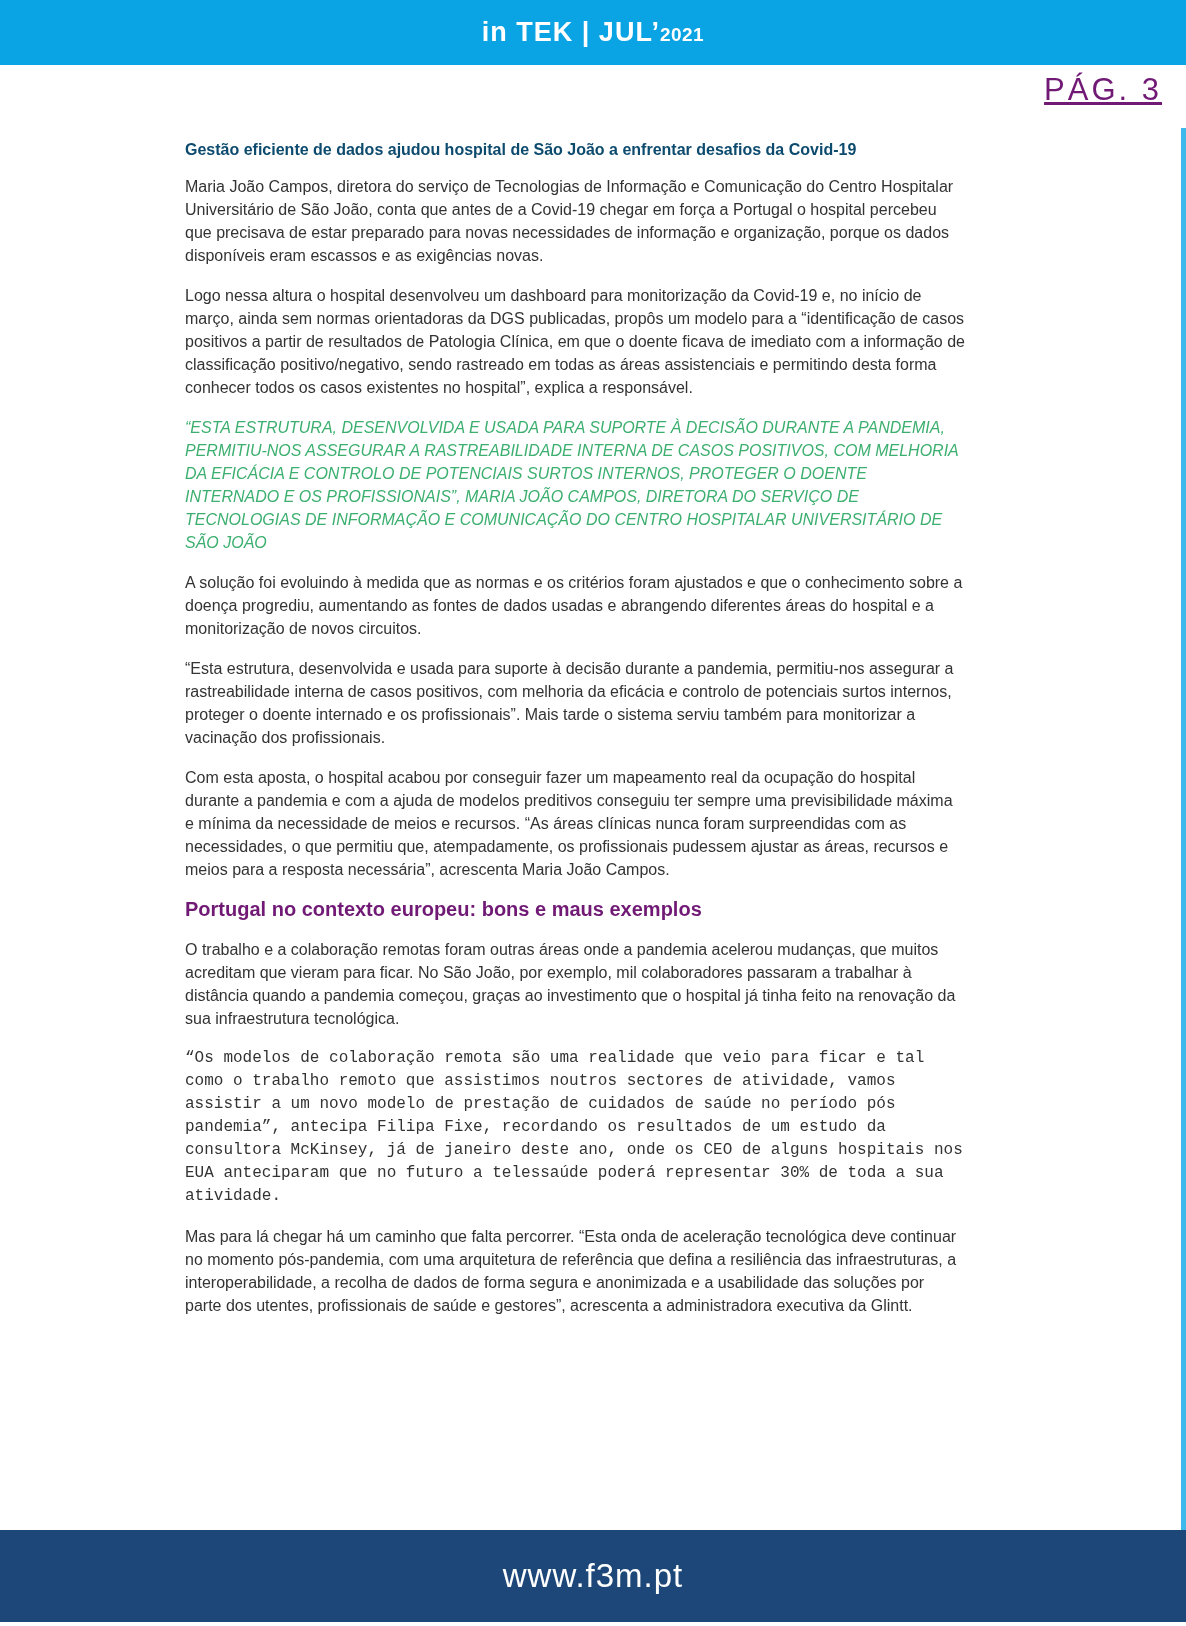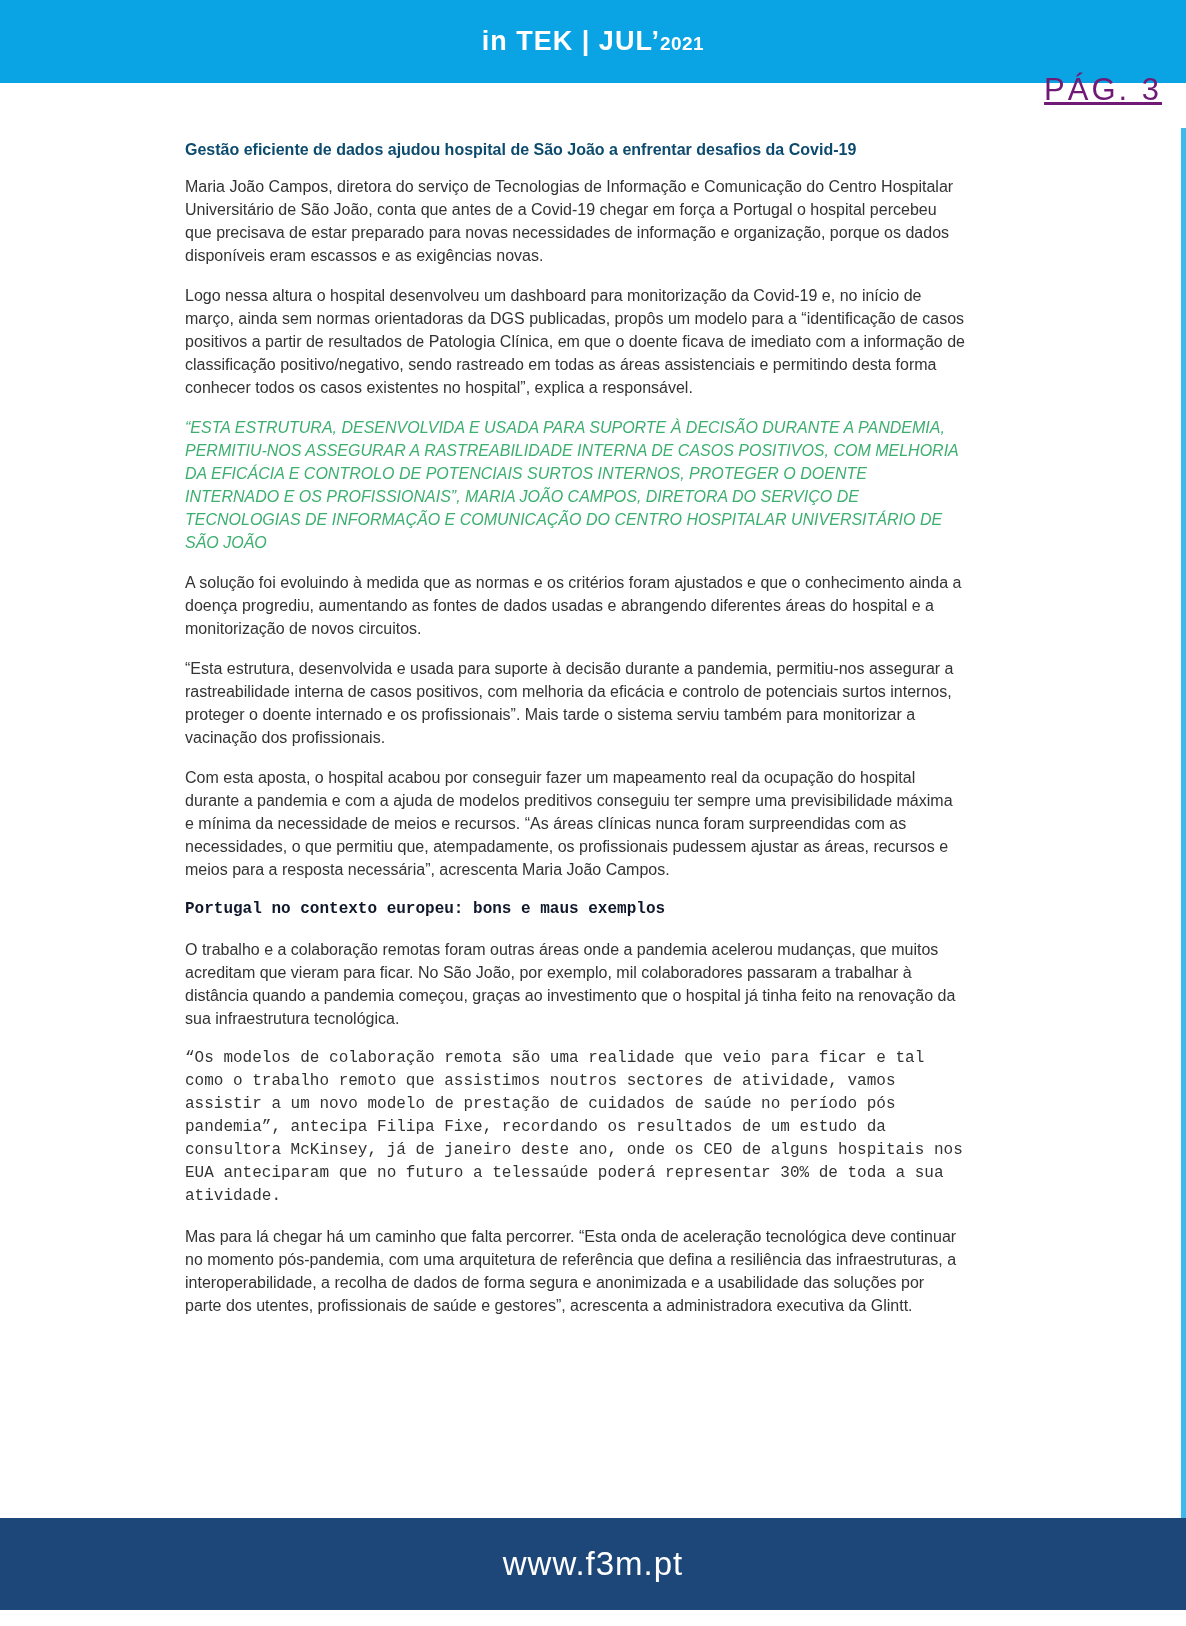--- a/index.html
+++ b/index.html
@@ -7,21 +7,21 @@
     width: 1186px;
     height: 1626px;
     position: relative;
     background: #ffffff;
     overflow: hidden;
     font-family: "Liberation Sans", sans-serif;
   }
   .topbar {
     position: absolute;
     top: 0; left: 0; right: 0;
-    height: 83px;
+    height: 65px;
     background: #0aa4e4;
     display: flex;
     align-items: center;
     justify-content: center;
   }
   .brand {
     color: #ffffff;
     font-weight: bold;
     font-size: 27px;
     letter-spacing: 1px;
@@ -59,41 +59,40 @@
     line-height: 23px;
     color: #333333;
   }
   .content .title {
     font-size: 16px;
     font-weight: bold;
     color: #0c4a6e;
     margin: 0 0 14px 0;
   }
   .content .heading {
-    font-size: 16px;
+    font-size: 20px;
     font-weight: bold;
-    color: #0f172a;
+    color: #701a75;
     margin: 0 0 17px 0;
-    font-family: Liberation Mono, monospace;
   }
   .content p.para {
     margin: 0 0 17px 0;
   }
   .content p.spaced {
     margin-top: 17px;
     font-family: Liberation Mono, monospace;
   }
   .content p.quote {
     margin: 0 0 17px 0;
     color: #3caf6f;
     font-style: italic;
   }
   .footer {
     position: absolute;
-    left: 0; right: 0; bottom: 16px;
+    left: 0; right: 0; bottom: 4px;
     height: 92px;
     background: #1d4778;
     display: flex;
     align-items: center;
     justify-content: center;
   }
   .footer .url {
     color: #ffffff;
     font-size: 33px;
     letter-spacing: 1px;
@@ -111,21 +110,21 @@
 
 <div class="pagenum">PÁG. 3</div>
 
 <div class="right-rule"></div>
 
 <main class="content">
   <h1 class="title">Gestão eficiente de dados ajudou hospital de São João a enfrentar desafios da Covid-19</h1>
   <p class="para">Maria João Campos, diretora do serviço de Tecnologias de Informação e Comunicação do Centro Hospitalar Universitário de São João, conta que antes de a Covid-19 chegar em força a Portugal o hospital percebeu que precisava de estar preparado para novas necessidades de informação e organização, porque os dados disponíveis eram escassos e as exigências novas.</p>
   <p class="para">Logo nessa altura o hospital desenvolveu um dashboard para monitorização da Covid-19 e, no início de março, ainda sem normas orientadoras da DGS publicadas, propôs um modelo para a “identificação de casos positivos a partir de resultados de Patologia Clínica, em que o doente ficava de imediato com a informação de classificação positivo/negativo, sendo rastreado em todas as áreas assistenciais e permitindo desta forma conhecer todos os casos existentes no hospital”, explica a responsável.</p>
   <p class="quote">“ESTA ESTRUTURA, DESENVOLVIDA E USADA PARA SUPORTE À DECISÃO DURANTE A PANDEMIA, PERMITIU-NOS ASSEGURAR A RASTREABILIDADE INTERNA DE CASOS POSITIVOS, COM MELHORIA DA EFICÁCIA E CONTROLO DE POTENCIAIS SURTOS INTERNOS, PROTEGER O DOENTE INTERNADO E OS PROFISSIONAIS”, MARIA JOÃO CAMPOS, DIRETORA DO SERVIÇO DE TECNOLOGIAS DE INFORMAÇÃO E COMUNICAÇÃO DO CENTRO HOSPITALAR UNIVERSITÁRIO DE SÃO JOÃO</p>
-  <p class="para">A solução foi evoluindo à medida que as normas e os critérios foram ajustados e que o conhecimento ainda a doença progrediu, aumentando as fontes de dados usadas e abrangendo diferentes áreas do hospital e a monitorização de novos circuitos.</p>
+  <p class="para">A solução foi evoluindo à medida que as normas e os critérios foram ajustados e que o conhecimento sobre a doença progrediu, aumentando as fontes de dados usadas e abrangendo diferentes áreas do hospital e a monitorização de novos circuitos.</p>
   <p class="para">“Esta estrutura, desenvolvida e usada para suporte à decisão durante a pandemia, permitiu-nos assegurar a rastreabilidade interna de casos positivos, com melhoria da eficácia e controlo de potenciais surtos internos, proteger o doente internado e os profissionais”. Mais tarde o sistema serviu também para monitorizar a vacinação dos profissionais.</p>
   <p class="para">Com esta aposta, o hospital acabou por conseguir fazer um mapeamento real da ocupação do hospital durante a pandemia e com a ajuda de modelos preditivos conseguiu ter sempre uma previsibilidade máxima e mínima da necessidade de meios e recursos. “As áreas clínicas nunca foram surpreendidas com as necessidades, o que permitiu que, atempadamente, os profissionais pudessem ajustar as áreas, recursos e meios para a resposta necessária”, acrescenta Maria João Campos.</p>
   <h2 class="heading">Portugal no contexto europeu: bons e maus exemplos</h2>
   <p class="para">O trabalho e a colaboração remotas foram outras áreas onde a pandemia acelerou mudanças, que muitos acreditam que vieram para ficar. No São João, por exemplo, mil colaboradores passaram a trabalhar à distância quando a pandemia começou, graças ao investimento que o hospital já tinha feito na renovação da sua infraestrutura tecnológica.</p>
   <p class="para spaced">“Os modelos de colaboração remota são uma realidade que veio para ficar e tal como o trabalho remoto que assistimos noutros sectores de atividade, vamos assistir a um novo modelo de prestação de cuidados de saúde no período pós pandemia”, antecipa Filipa Fixe, recordando os resultados de um estudo da consultora McKinsey, já de janeiro deste ano, onde os CEO de alguns hospitais nos EUA anteciparam que no futuro a telessaúde poderá representar 30% de toda a sua atividade.</p>
   <p class="para">Mas para lá chegar há um caminho que falta percorrer. “Esta onda de aceleração tecnológica deve continuar no momento pós-pandemia, com uma arquitetura de referência que defina a resiliência das infraestruturas, a interoperabilidade, a recolha de dados de forma segura e anonimizada e a usabilidade das soluções por parte dos utentes, profissionais de saúde e gestores”, acrescenta a administradora executiva da Glintt.</p>
 </main>
 
 <footer class="footer">
   <span class="url">www.f3m.pt</span>

